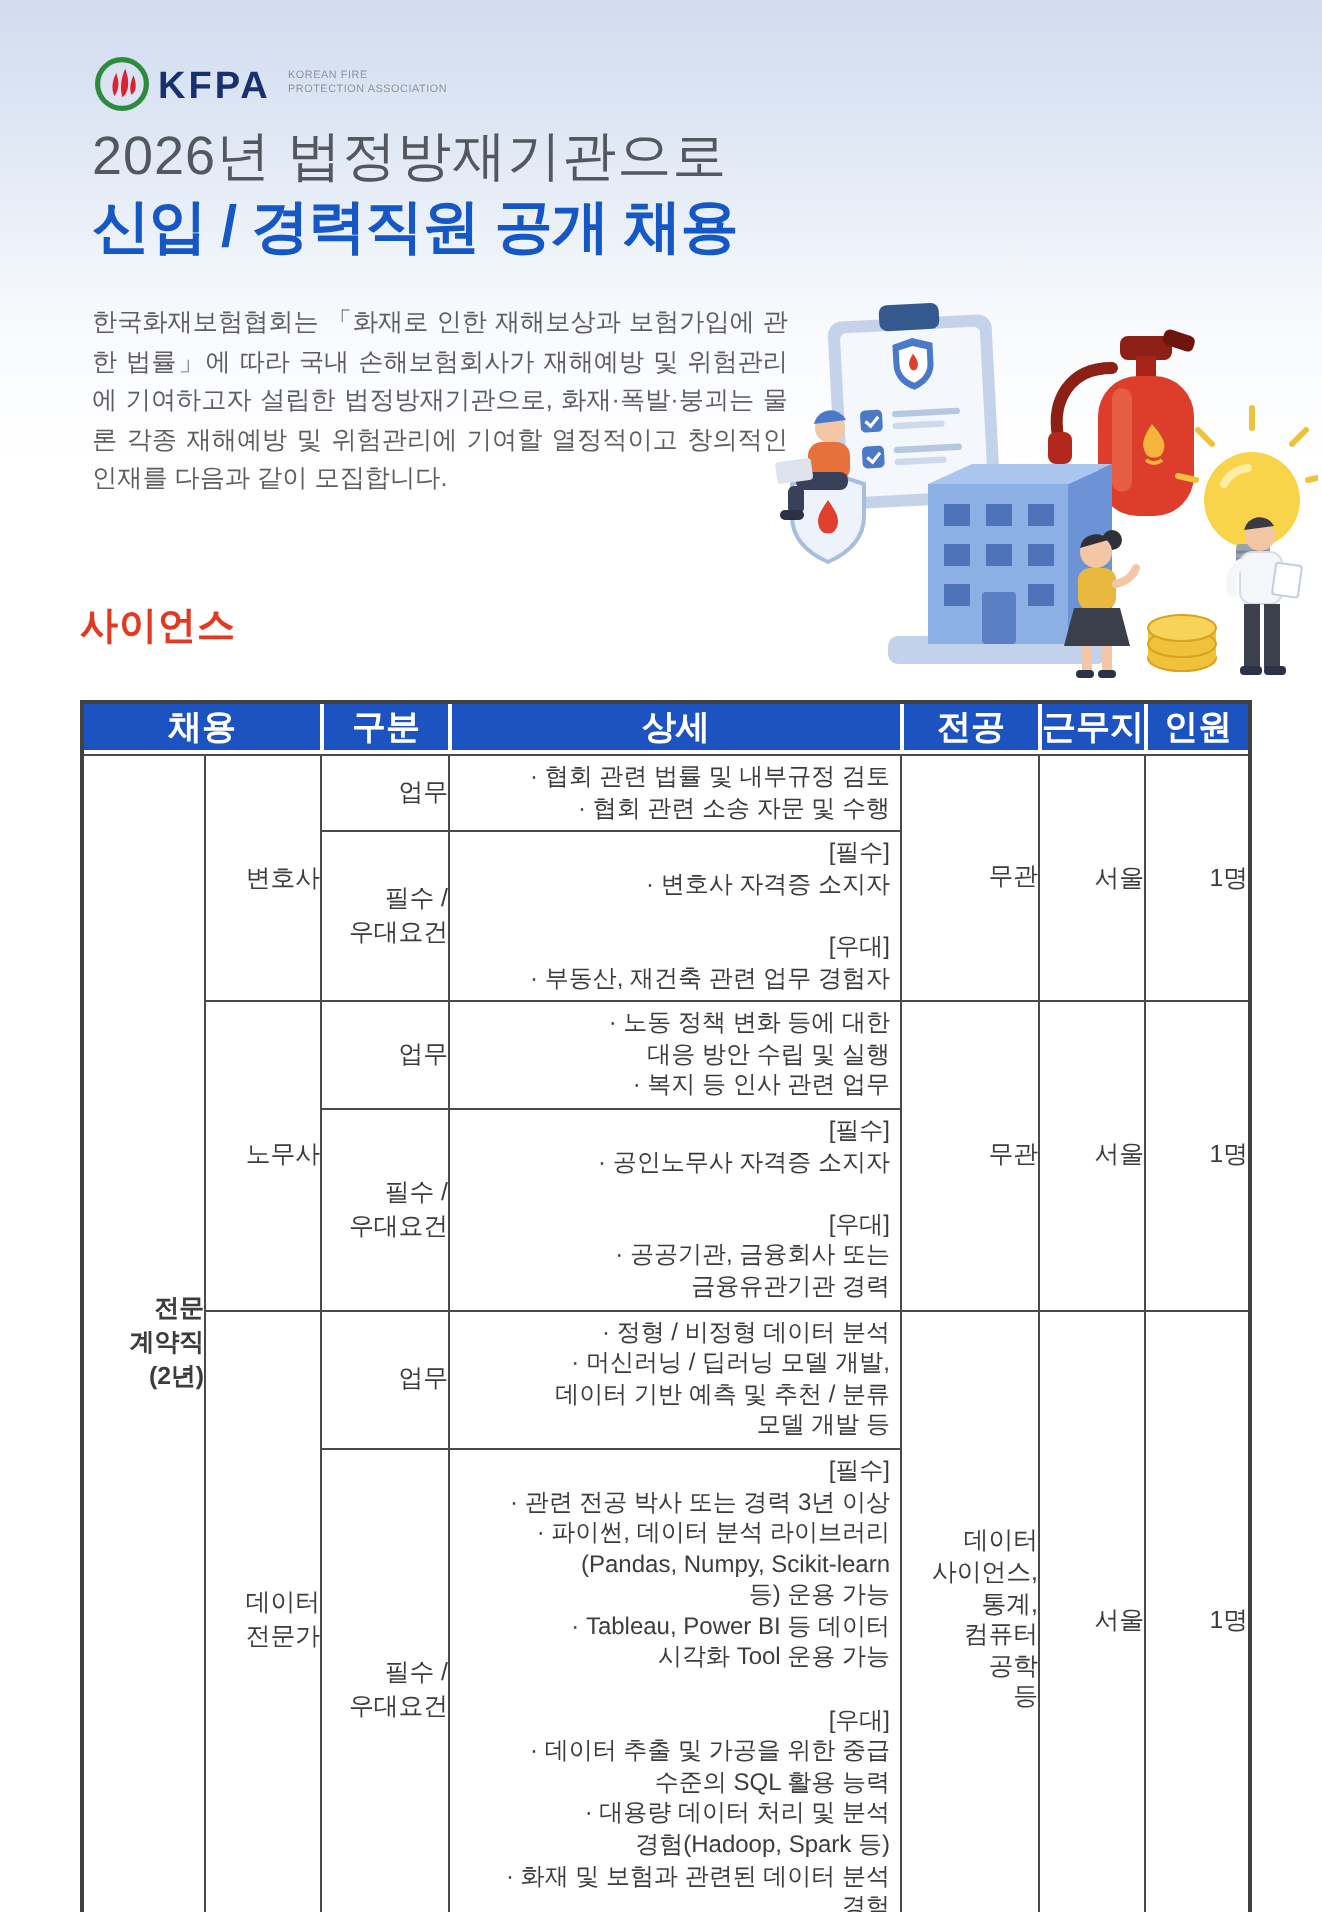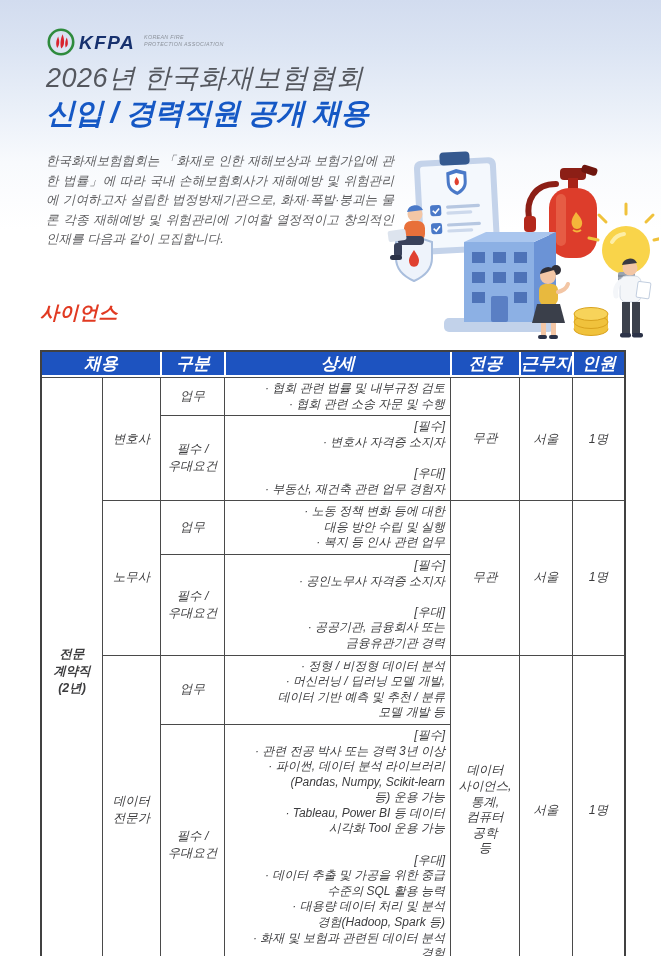--- a/index.html
+++ b/index.html
@@ -1,20 +1,19 @@
 <!DOCTYPE html>
 <html><head>
 <meta charset="utf-8">
 <style>
   html,body { margin:0; padding:0; }
   body { font-family: "Liberation Sans", "DejaVu Sans", sans-serif; background:#fff; }
   .page {
     position:relative; width:661px; height:956px; overflow:hidden; background:#fff;
     background-image: linear-gradient(180deg, #d2dcef 0%, #dbe4f3 5%, #e9eff8 11%, #f8fafd 17%, #ffffff 24%);
-    font-style: italic;
   }
 
   
   .logo { position:absolute; left:46px; top:26px; }
   .title-year {
     position:absolute; left:46px; top:60px; margin:0;
     font-size:27px; font-weight:400; color:#54575e; letter-spacing:0.5px;
   }
   .title-recruit {
     position:absolute; left:46px; top:94px; margin:0;
@@ -43,21 +42,21 @@
     border-collapse:separate; border-spacing:0; table-layout:fixed;
     border:2px solid #414141; color:#3c3c3e;
   }
   .recruit-table th {
     background:#1d53c0; color:#ffffff; font-size:17px; font-weight:700;
     height:21px; border-left:2px solid #fff; border-bottom:2px solid #fff; padding:0;
   }
   .recruit-table th:first-child { border-left:none; }
   .recruit-table td {
     border-left:1px solid #4a4a4a; border-top:1px solid #4a4a4a;
-    vertical-align:middle; padding:0; font-size:12.4px; text-align:center;
+    vertical-align:middle; padding:0; font-size:12.4px; text-align:right;
     white-space:pre-line;
   }
   .recruit-table td.c-type { border-left:none; font-weight:700; line-height:17px; }
   .recruit-table td.c-detail {
     text-align:right; padding:3px 5px 3px 9px; line-height:15.6px; font-size:12px;
   }
   .recruit-table td.c-major { line-height:15.6px;margin-left:27px; }
   tr.h35  { height:35px; }
   tr.h85  { height:85px; }
   tr.h50  { height:50px; }
@@ -77,21 +76,21 @@
         <path d="M11.2 22 C9.2 17.5 10.6 13.5 12.2 10.5 C12.8 13 13.4 14.2 13.2 16.8 C13 19 12.4 20.6 11.2 22 Z" fill="#d8242e"></path>
         <path d="M15.2 22.6 C13.6 17 15 12 16.6 8.2 C17.6 11.4 18.4 13.4 18 17.2 C17.7 19.6 16.8 21.3 15.2 22.6 Z" fill="#d8242e"></path>
         <path d="M19.6 21.4 C18.6 17.6 19.4 14.6 20.8 11.6 C21.6 14 22 15.6 21.8 18 C21.6 19.6 20.8 20.6 19.6 21.4 Z" fill="#d8242e"></path>
       </g>
       <text x="33" y="23" font-size="19" font-weight="800" letter-spacing="1.5" fill="#17316e">KFPA</text>
       <text x="98" y="13" font-size="5.4" fill="#8d939c" letter-spacing="0.3">KOREAN FIRE</text>
       <text x="98" y="20" font-size="5.4" fill="#8d939c" letter-spacing="0.3">PROTECTION ASSOCIATION</text>
     </svg>
   </div>
 
-  <h1 class="title-year">2026년 한국화재보험협회</h1>
+  <h1 class="title-year">2026년 법정방재기관으로</h1>
   <h2 class="title-recruit">신입 / 경력직원 공개 채용</h2>
 
   <p class="intro">한국화재보험협회는 「화재로 인한 재해보상과 보험가입에 관한 법률」에 따라 국내 손해보험회사가 재해예방 및 위험관리에 기여하고자 설립한 법정방재기관으로, 화재·폭발·붕괴는 물론 각종 재해예방 및 위험관리에 기여할 열정적이고 창의적인 인재를 다음과 같이 모집합니다.</p>
 
   <div class="illu">
     <svg width="275" height="200" viewBox="0 0 275 200">
 
       <g transform="rotate(-3 72 60)">
         <rect x="32" y="13" width="82" height="94" rx="7" fill="#c4d3ea"></rect>
         <rect x="38" y="19" width="70" height="82" rx="3" fill="#f4f8fd"></rect>

